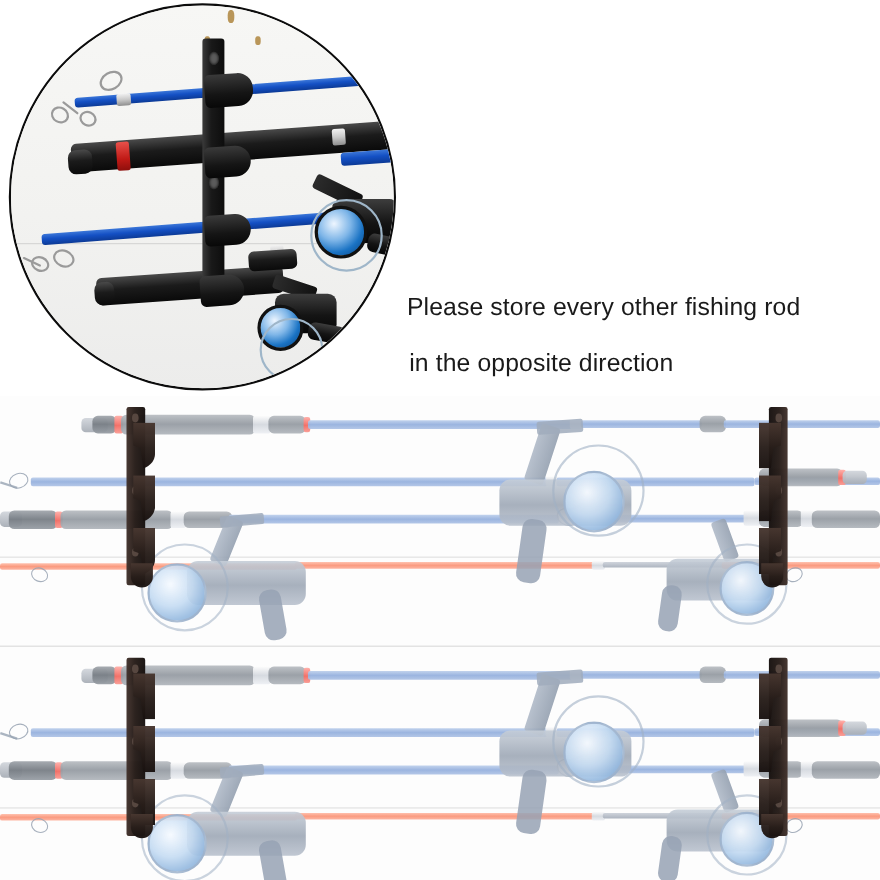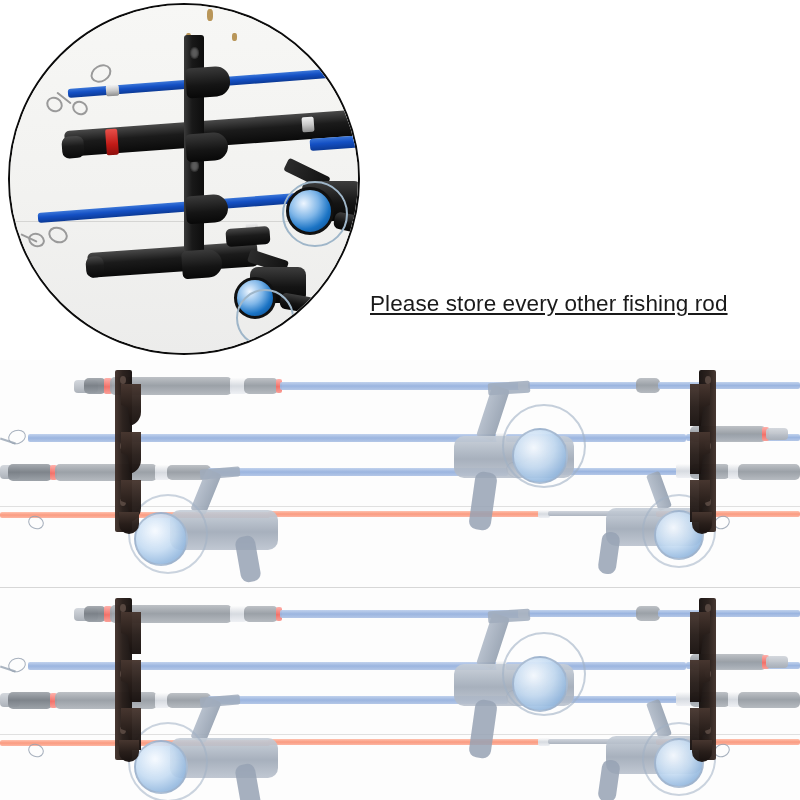--- a/index.html
+++ b/index.html
@@ -31,21 +31,21 @@
     white-space: nowrap;
   }
   .body-line {
     position: absolute;
     font-size: 22.5px;
     font-weight: 400;
     color: #1a1a1a;
     white-space: nowrap;
     letter-spacing: 0.1px;
   }
-  .body-line.l1 { left: 370px; top: 291px; text-decoration: underline; }
+  .body-line.l1 { left: 370px; top: 266px; }
   .body-line.l2 { left: 372px; top: 317px; }
 
   
   .inset-circle {
     position: absolute;
     left: 8px;
     top: 3px;
     width: 352px;
     height: 352px;
     border-radius: 50%;
@@ -278,20 +278,21 @@
   }
 </style>
 </head>
 <body>
 
 <div id="page">
 
 
   <div class="body-line l1">Please store every other fishing rod</div>
 
+  <div class="body-line l2">in the opposite direction</div>
 
   <div class="inset-circle">
     <div class="inset-photo">
 
       <div class="inset-seam"></div>
 
       <div class="wall-mark" style="left:197px;top:4px;width:6px;height:12px;"></div>
       <div class="wall-mark" style="left:222px;top:28px;width:5px;height:8px;"></div>
       <div class="wall-mark" style="left:176px;top:28px;width:5px;height:8px;"></div>
 

